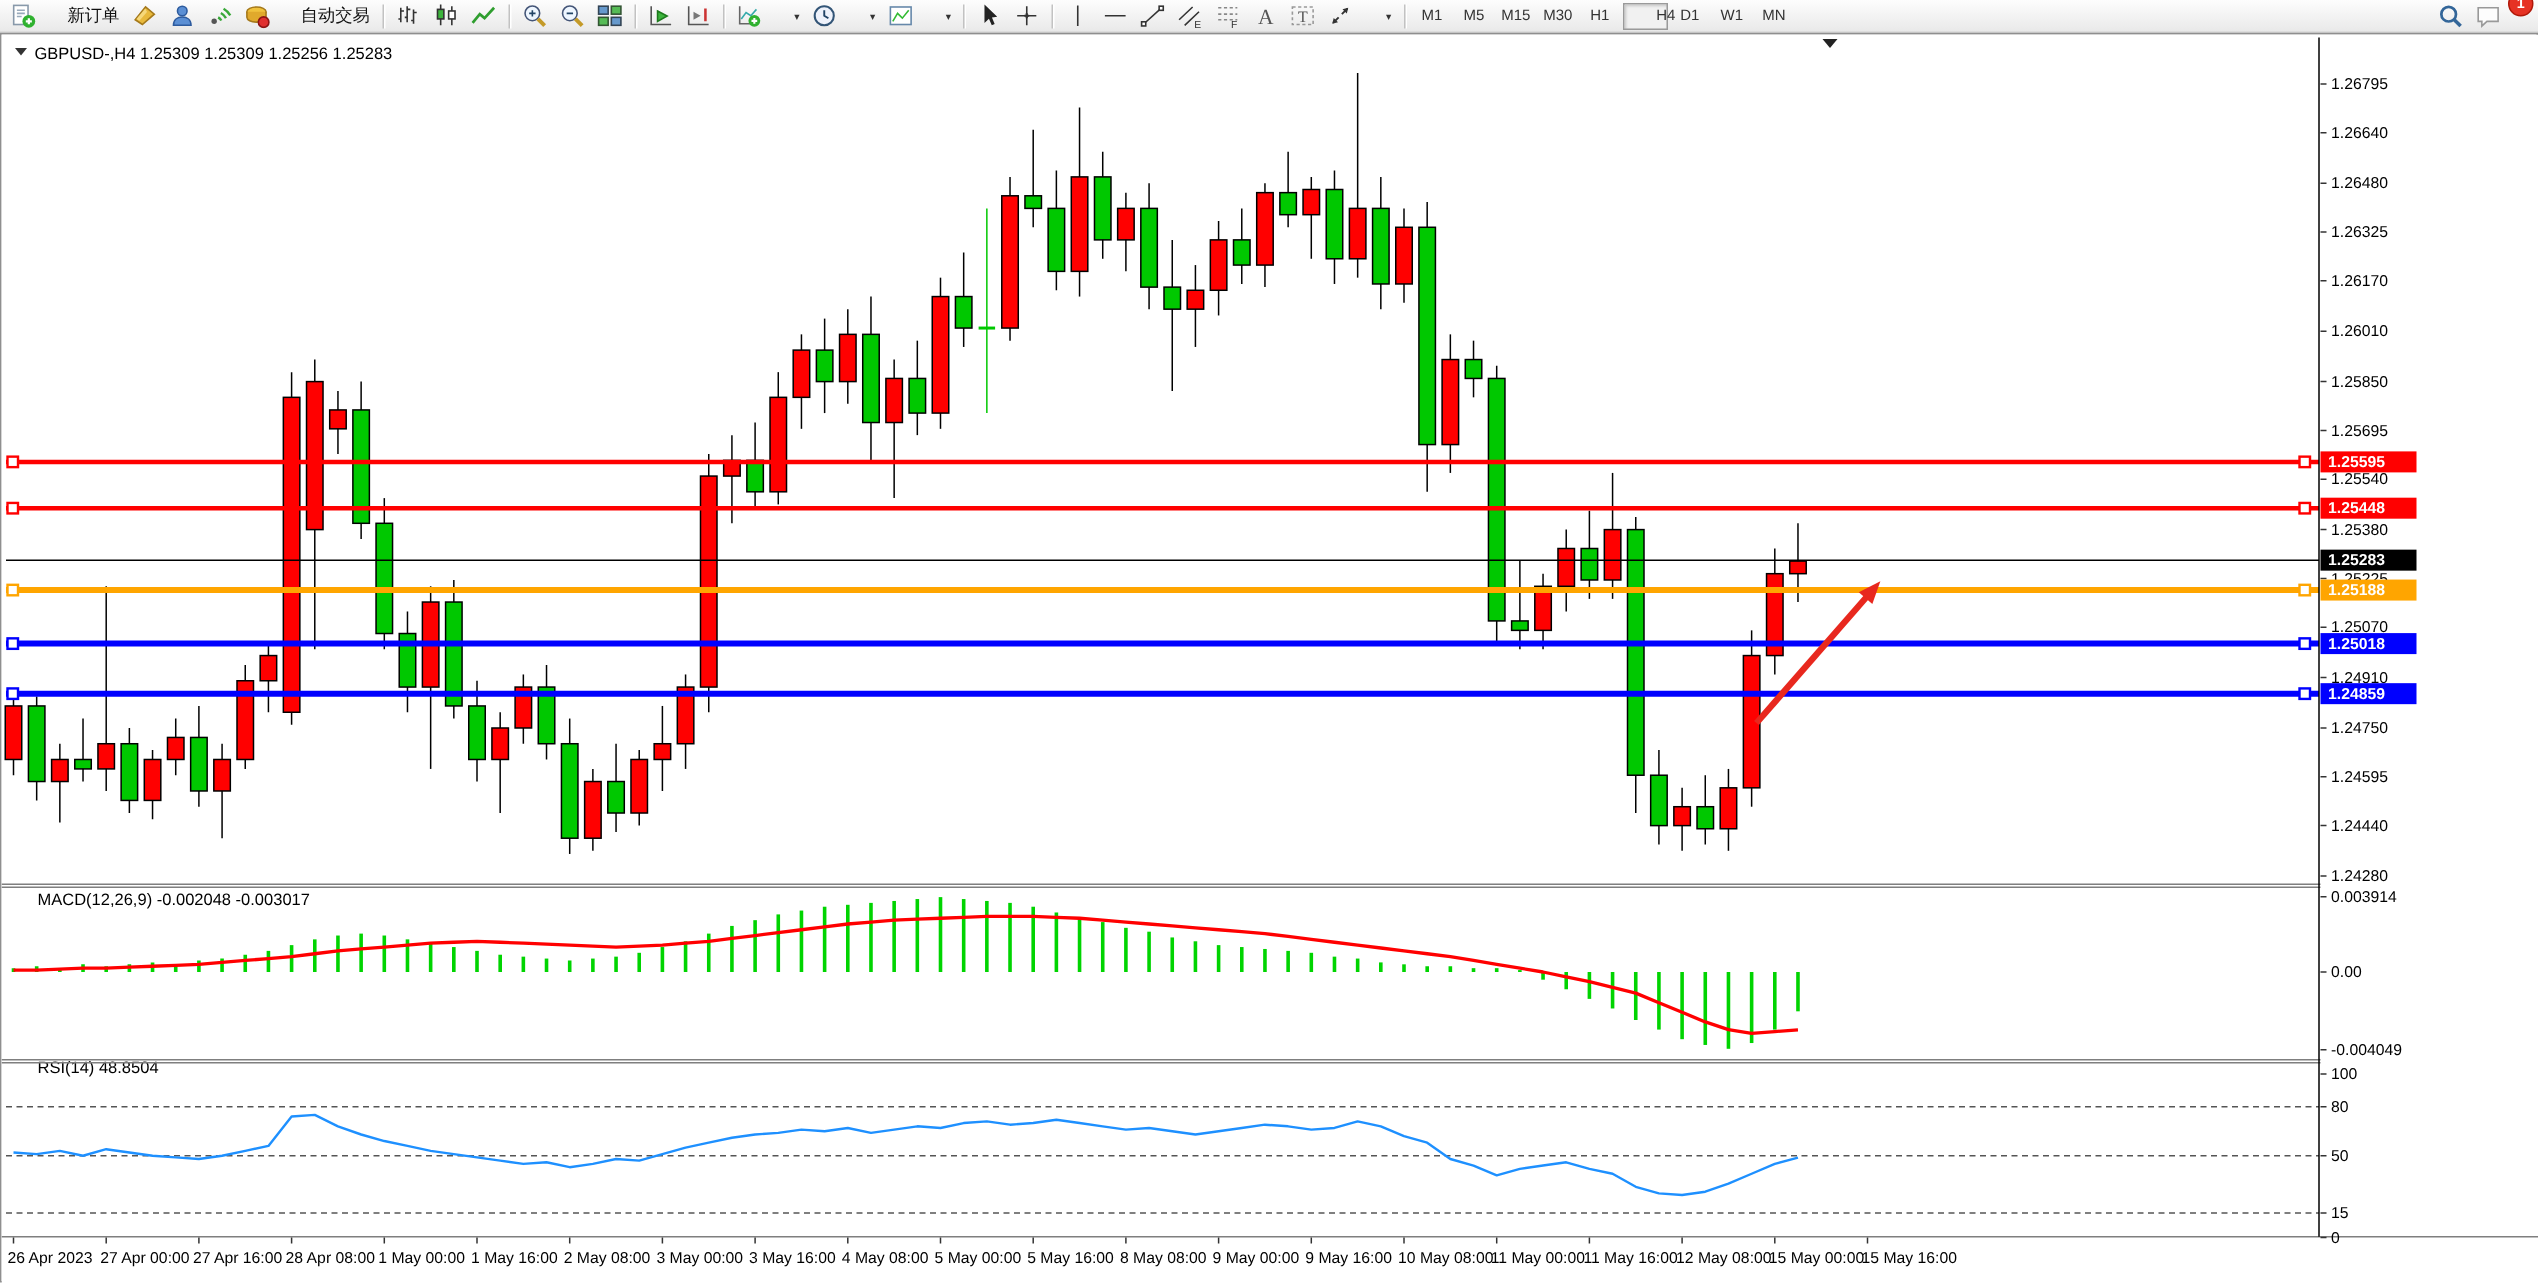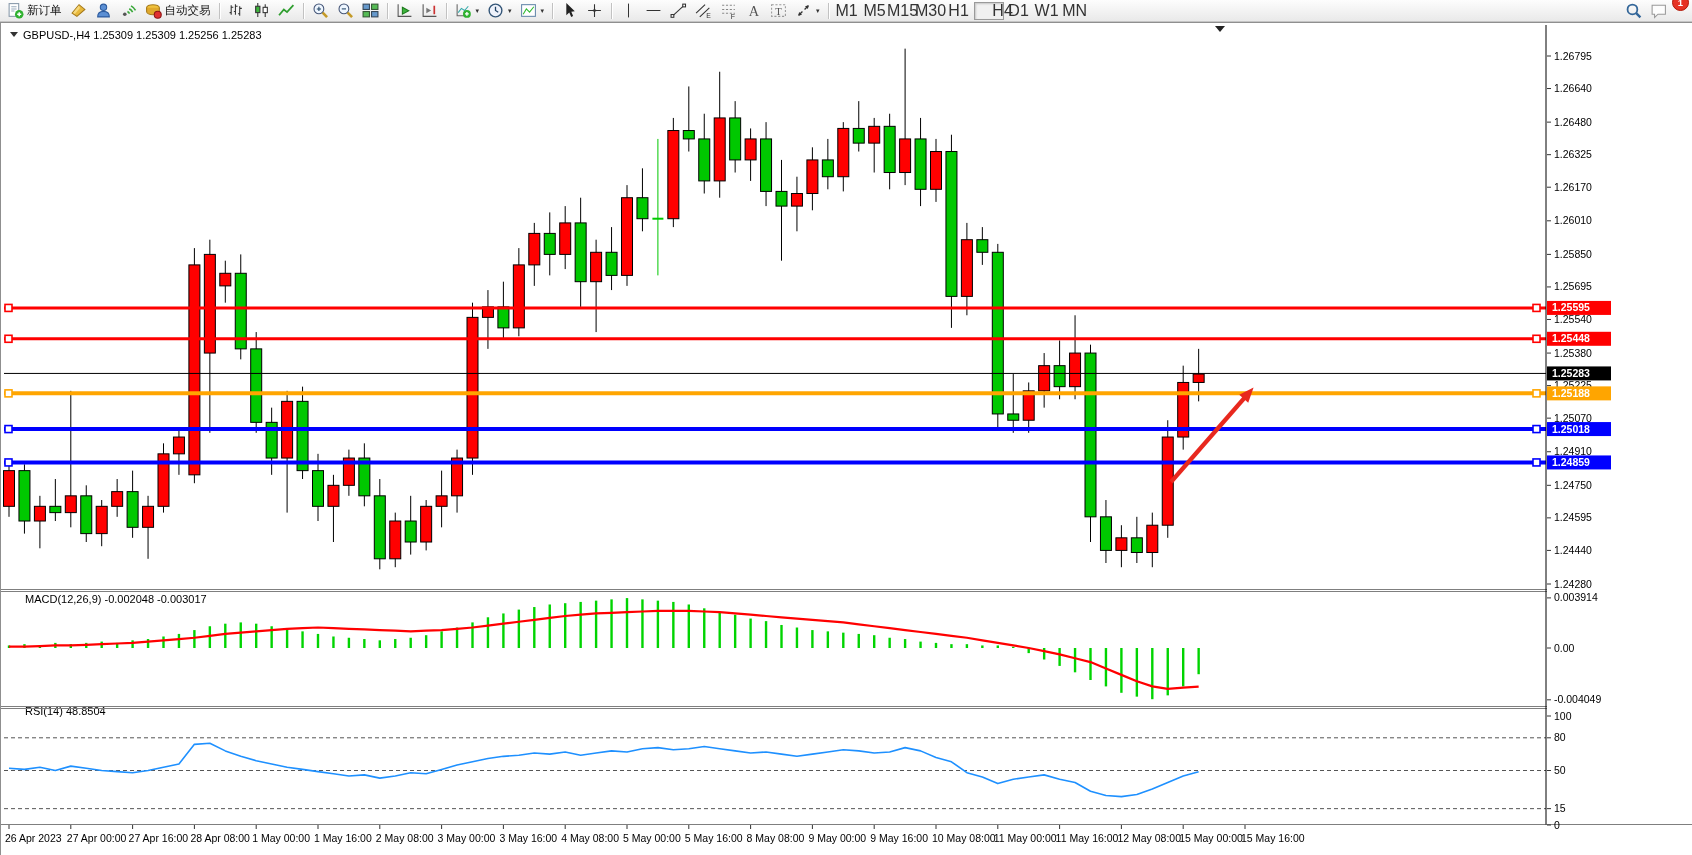--- a/index.html
+++ b/index.html
@@ -1,26 +1,26 @@
 <!DOCTYPE html>
 <html><head>
 <meta charset="utf-8">
 <style>
   html,body{margin:0;padding:0;background:#fff;width:1692px;height:855px;overflow:hidden;
     font-family:"Liberation Sans",sans-serif;-webkit-user-select:none;user-select:none;}
   #toolbar{position:absolute;top:0;left:0;width:1692px;height:22px;box-sizing:border-box;
     background:linear-gradient(#fdfdfd,#e9e9e9);border-bottom:1px solid #c5c5c5;
     display:flex;align-items:center;padding:0 3px;z-index:10;}
-  .tb{display:flex;align-items:center;gap:3px;height:20px;padding:0 3px;margin:0;
+  .tb{display:flex;align-items:center;gap:21px;height:20px;padding:0 3px;margin:0;
     border:1px solid transparent;background:transparent;font-family:"Liberation Sans",sans-serif;
     font-size:11.5px;color:#111;cursor:default;border-radius:2px;}
   .tb svg{display:block;}
   .sep{width:1px;height:16px;background:#c2c2c2;margin:0 4px;box-shadow:1px 0 0 #fff;}
   .tf{width:26px;height:18px;display:flex;align-items:center;justify-content:center;
-    font-size:16px;color:#333;border:1px solid transparent;background:transparent;padding:0;margin:0 1px;}
+    font-size:10px;color:#333;border:1px solid transparent;background:transparent;padding:0;margin:0 1px;}
   .tf.active{border:1px solid #9a9a9a;background:#f1f1f1;box-shadow:inset 1px 1px 2px rgba(0,0,0,.18);padding-left:28px;}
   .caret{font-size:7px;color:#333;margin-left:1px;}
   #tb-right{margin-left:auto;display:flex;align-items:center;position:relative;padding-right:18px;}
   #badge{position:absolute;right:0;top:-7px;width:15px;height:15px;border-radius:50%;
     background:#e63224;color:#fff;font-size:9.5px;font-weight:bold;display:flex;
     align-items:center;justify-content:center;border:1px solid #b01808;}
   #chart-window{position:absolute;top:22px;left:0;width:1690px;height:831px;
     border:1px solid #8f8f8f;background:#fff;}
   #chart-svg{position:absolute;left:0;top:0;}
 </style>

